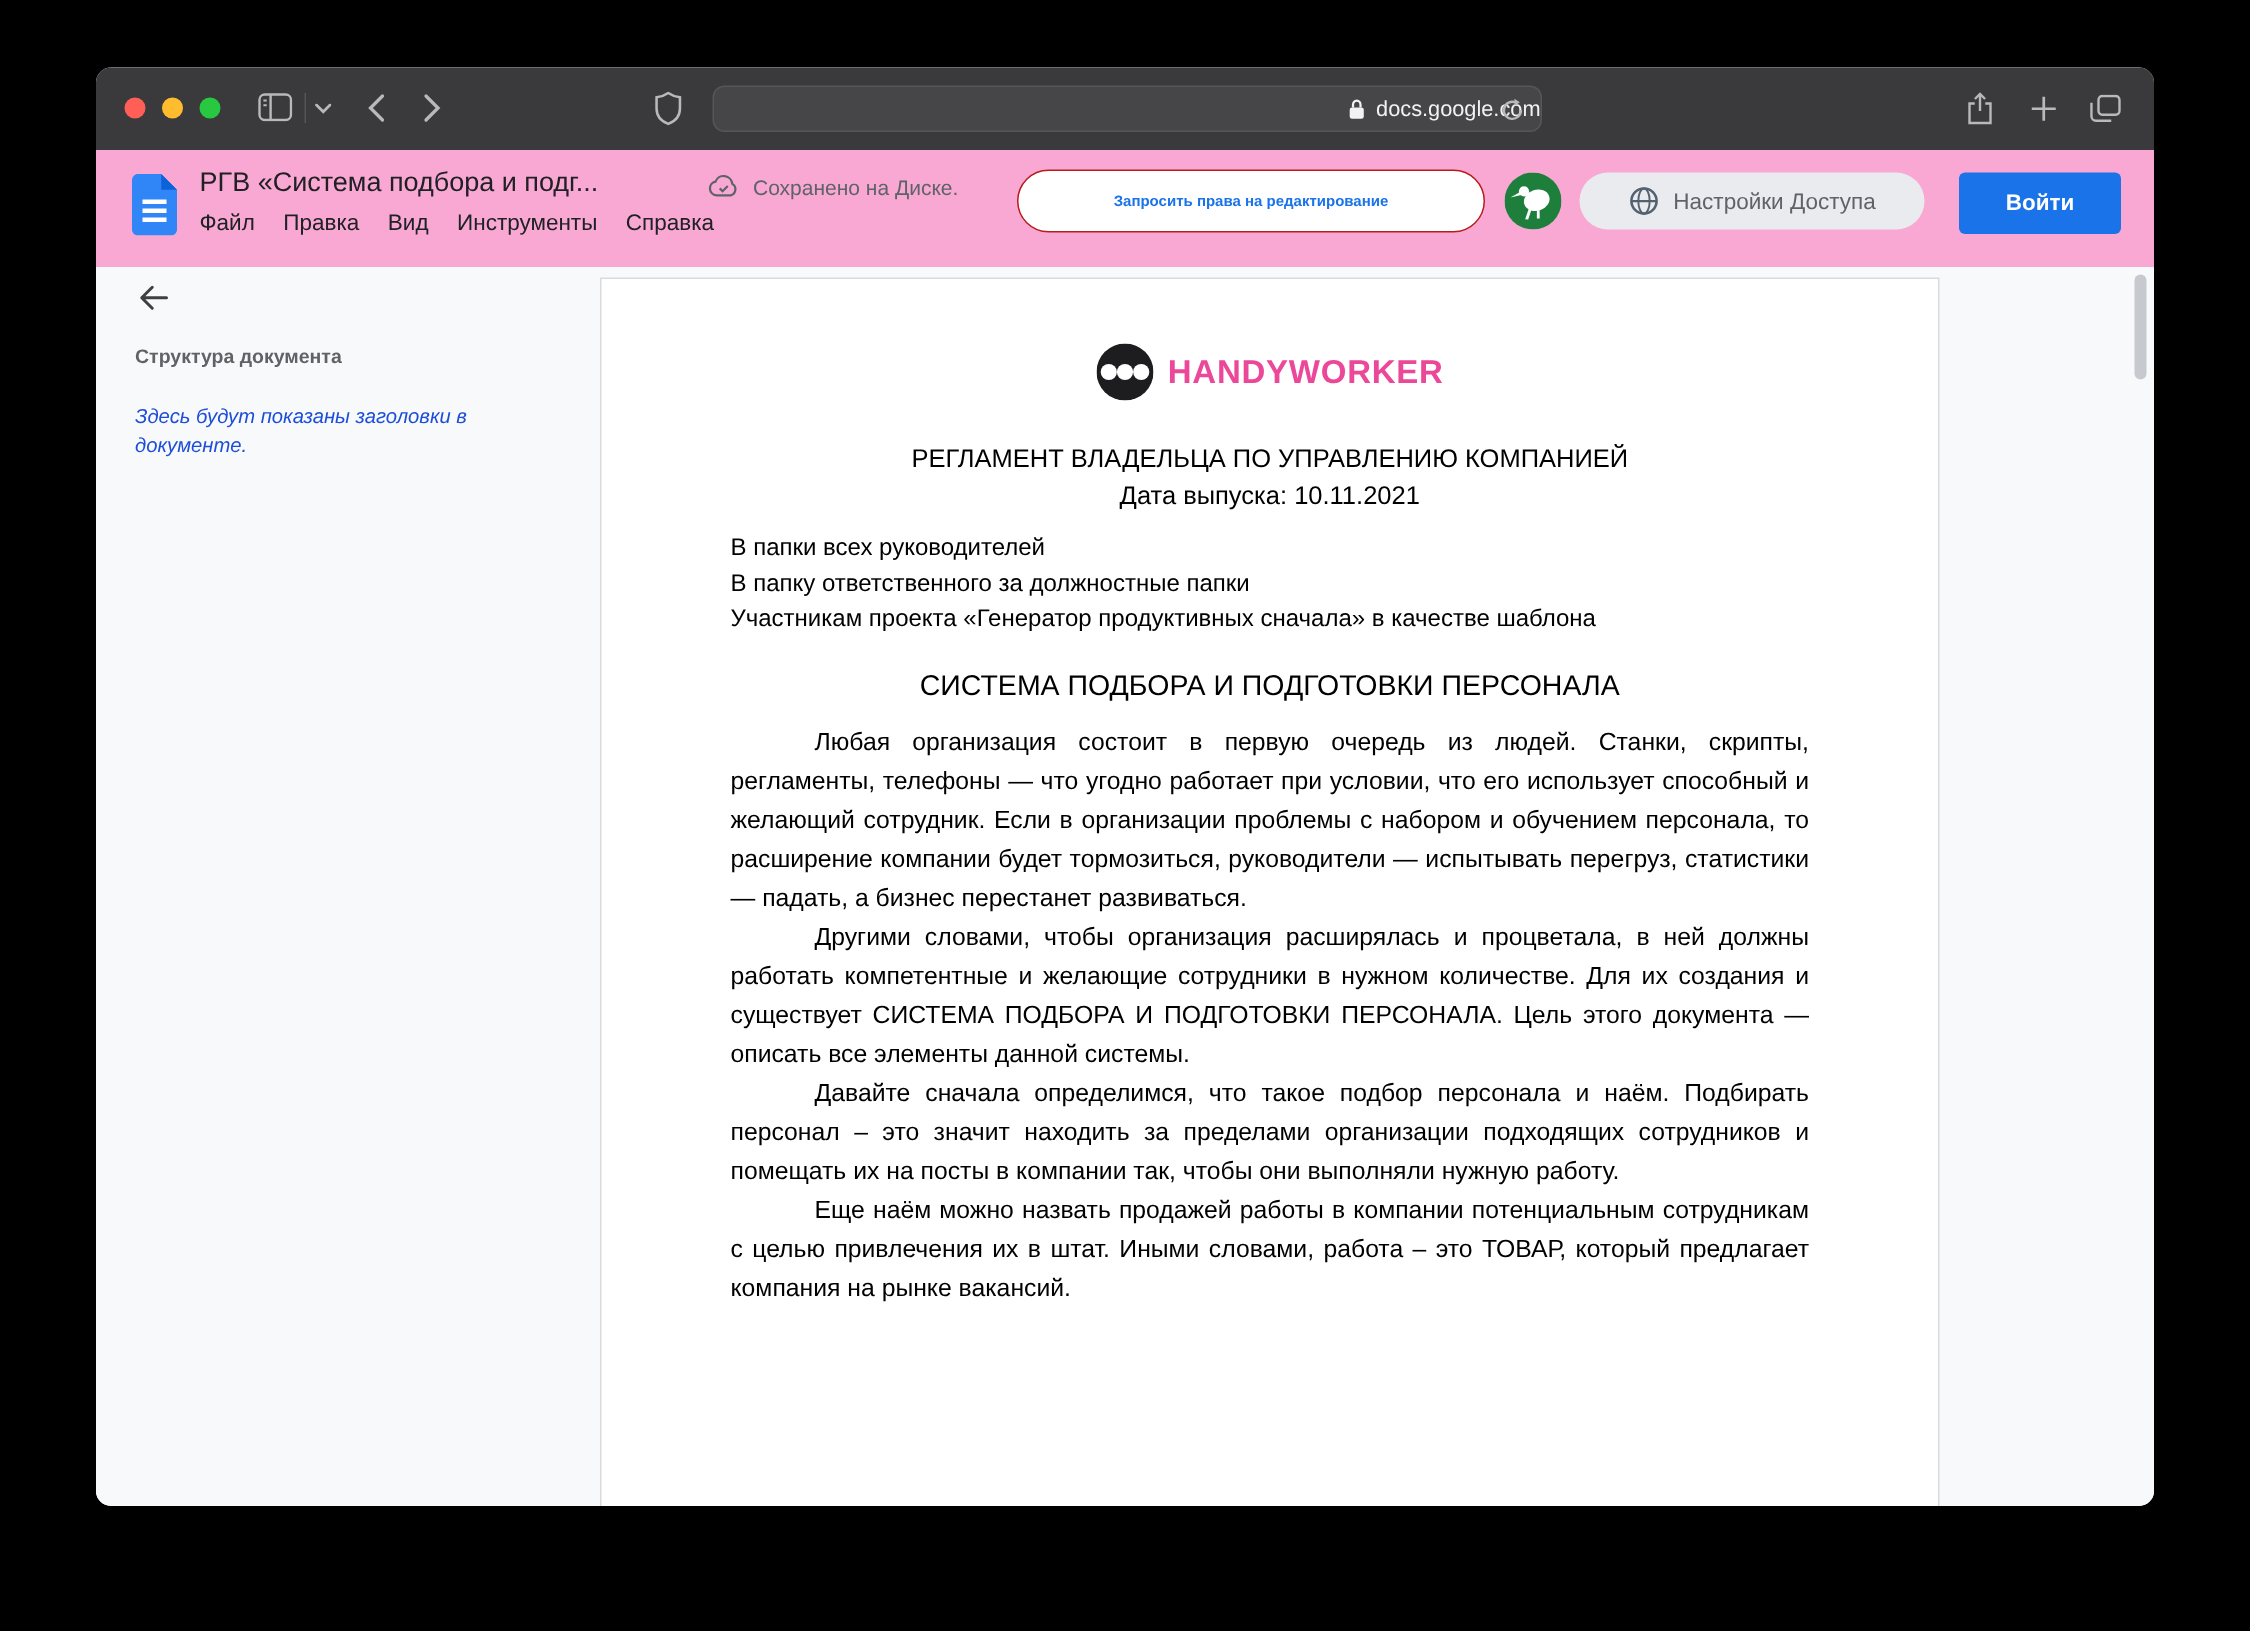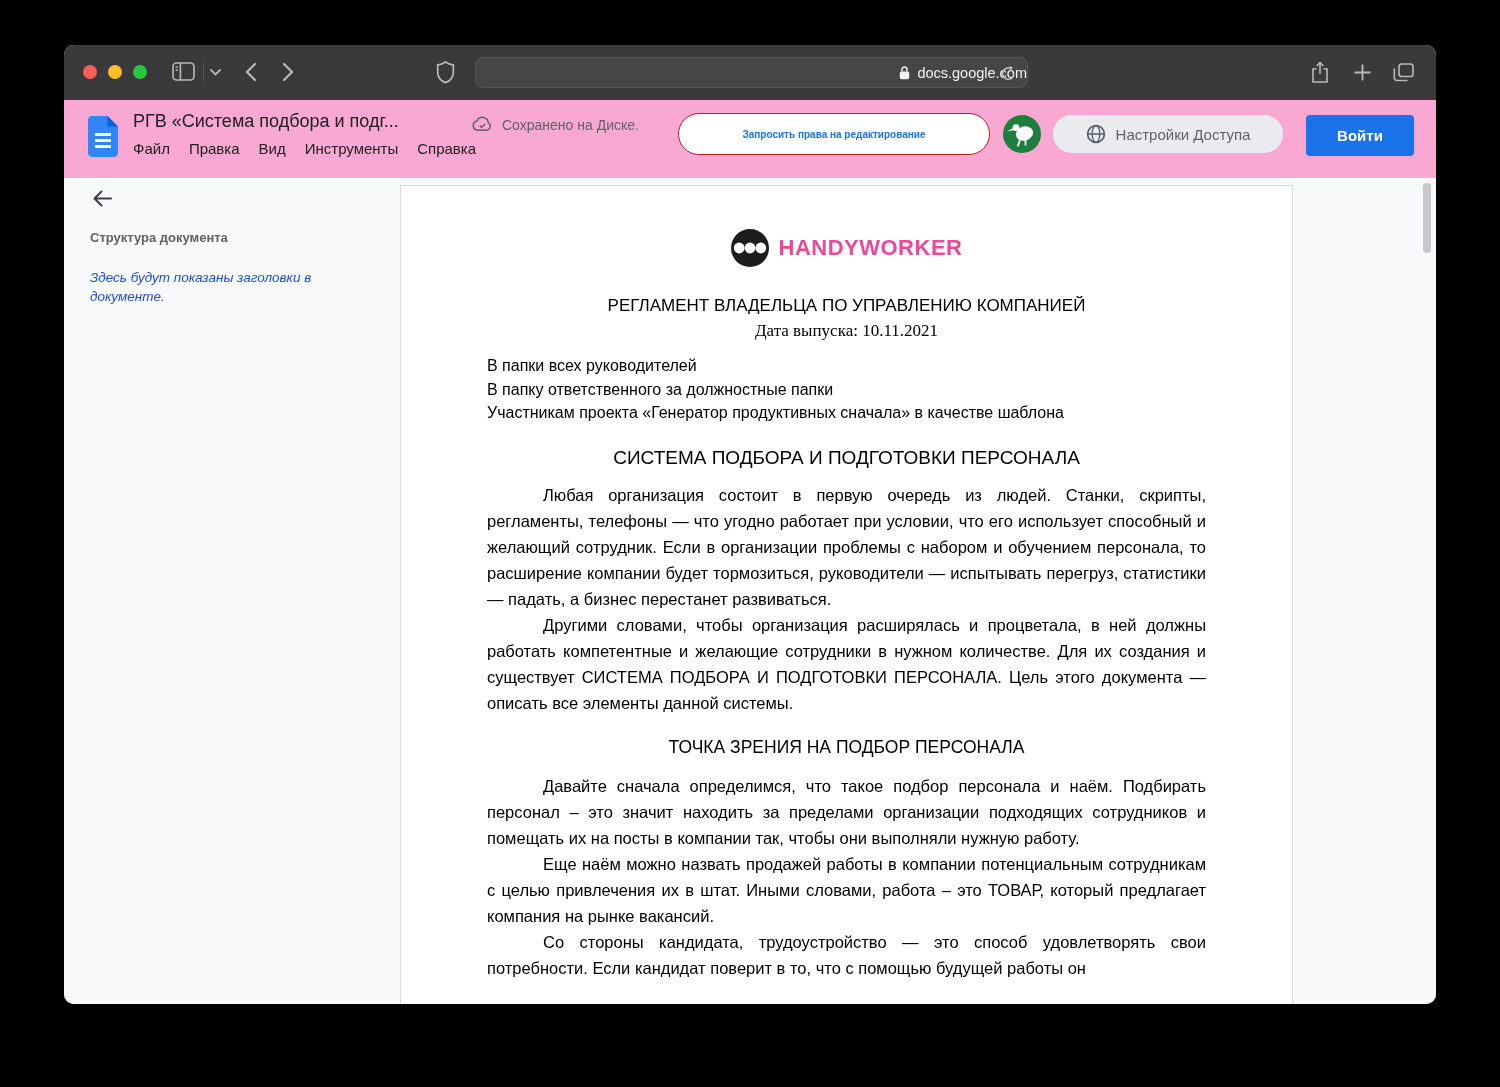--- a/index.html
+++ b/index.html
@@ -45,21 +45,21 @@
   .outline-title { position:absolute; left:26px; top:52px; font-size:13px; font-weight:bold; color:#5f6368; }
   .outline-empty { position:absolute; left:26px; top:90px; width:252px; font-size:13.5px; font-style:italic;
             color:#1d4ed8; line-height:19px; }
   .scroll-thumb { position:absolute; left:1359px; top:5px; width:8px; height:70px; border-radius:4px; background:#c6c9cd; }
 
   .page { position:absolute; left:336px; top:7px; width:893px; height:1600px; background:#fff;
           border:1px solid #d8dadc; padding:0 86px; color:#000; }
   .logo-row { margin-top:43px; display:flex; align-items:center; justify-content:center; gap:10px; }
   .logo-text { font-size:22px; font-weight:bold; letter-spacing:.5px; color:#ec4899; }
   .doc-h-title { margin-top:26px; text-align:center; font-size:17px; line-height:25px; }
-  .doc-h-date  { text-align:center; font-size:17px; line-height:25px;font-family:Liberation Serif, serif; }
+  .doc-h-date  { text-align:center; font-size:17px; line-height:25px; }
   .dist { margin-top:11px; font-size:16px; line-height:23.7px; }
   .h1 { margin:20px 0 12px; text-align:center; font-size:19px; line-height:25px; }
   .h2 { margin:19px 0 13px; text-align:center; font-size:17.5px; line-height:25px; }
   .para { font-size:16.5px; line-height:26px; text-align:justify; text-indent:56px; }
   svg { display:block; }
 </style>
 </head>
 <body>
 
 <div class="window">
@@ -213,21 +213,19 @@
       <div class="doc-h-title">РЕГЛАМЕНТ ВЛАДЕЛЬЦА ПО УПРАВЛЕНИЮ КОМПАНИЕЙ</div>
       <div class="doc-h-date">Дата выпуска: 10.11.2021</div>
       <div class="dist">
         <div>В папки всех руководителей</div>
         <div>В папку ответственного за должностные папки</div>
         <div>Участникам проекта «Генератор продуктивных сначала» в качестве шаблона</div>
       </div>
       <div class="h1">СИСТЕМА ПОДБОРА И ПОДГОТОВКИ ПЕРСОНАЛА</div>
       <p class="para">Любая организация состоит в первую очередь из людей. Станки, скрипты, регламенты, телефоны — что угодно работает при условии, что его использует способный и желающий сотрудник. Если в организации проблемы с набором и обучением персонала, то расширение компании будет тормозиться, руководители — испытывать перегруз, статистики — падать, а бизнес перестанет развиваться.</p>
       <p class="para">Другими словами, чтобы организация расширялась и процветала, в ней должны работать компетентные и желающие сотрудники в нужном количестве. Для их создания и существует СИСТЕМА ПОДБОРА И ПОДГОТОВКИ ПЕРСОНАЛА. Цель этого документа — описать все элементы данной системы.</p>
-      <div class="h2">ТОЧКА ЗРЕНИЯ НА ПОДБОР ПЕРСОНАЛА</div>
       <p class="para">Давайте сначала определимся, что такое подбор персонала и наём. Подбирать персонал – это значит находить за пределами организации подходящих сотрудников и помещать их на посты в компании так, чтобы они выполняли нужную работу.</p>
       <p class="para">Еще наём можно назвать продажей работы в компании потенциальным сотрудникам с целью привлечения их в штат. Иными словами, работа – это ТОВАР, который предлагает компания на рынке вакансий.</p>
-      <p class="para">Со стороны кандидата, трудоустройство — это способ удовлетворять свои потребности. Если кандидат поверит в то, что с помощью будущей работы он</p>
     </div>
 
     <div class="scroll-thumb"></div>
   </div>
 </div>
 
 </body></html>

